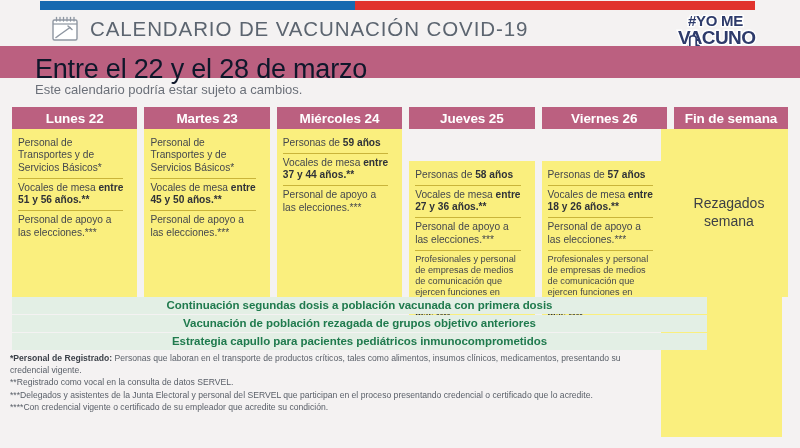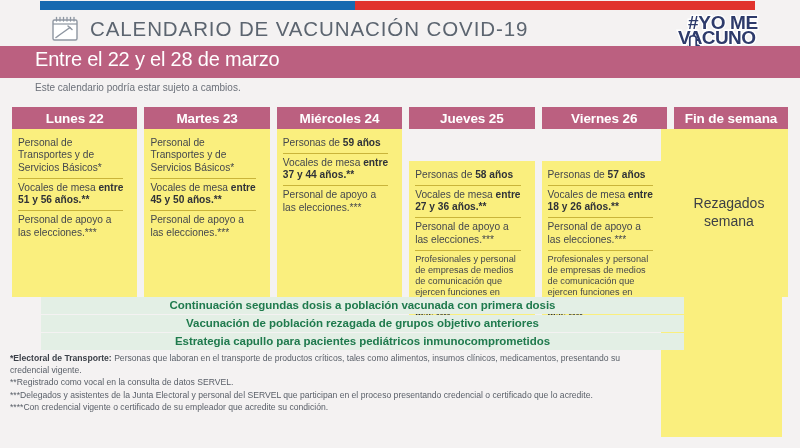--- a/index.html
+++ b/index.html
@@ -21,39 +21,39 @@
   .cal-icon{position:absolute;left:38px;top:4px;width:30px;height:28px;}
   .header-title{
     position:absolute;left:78px;top:6px;
     font-size:20.5px;letter-spacing:.9px;color:#5c6570;font-weight:400;
   }
 
   
   .logo{position:absolute;right:12px;top:12px;width:112px;height:48px;}
   .logo-line1{
     position:absolute;left:12px;top:0px;
-    font-size:19px;font-weight:bold;color:#2e3b6b;letter-spacing:-.3px;
+    font-size:15px;font-weight:bold;color:#2e3b6b;letter-spacing:-.3px;
     -webkit-text-stroke:2.6px #ffffff;paint-order:stroke fill;
   }
   .logo-line2{
     position:absolute;left:2px;top:15px;
     font-size:19px;font-weight:bold;color:#2e3b6b;letter-spacing:-.6px;
     -webkit-text-stroke:2.8px #ffffff;paint-order:stroke fill;
   }
   .logo-hand{position:absolute;left:6px;top:20px;width:28px;height:28px;}
 
   
   .title-band{position:absolute;left:0;top:46px;width:800px;height:32px;background:#bb6080;}
   .title-band .t{
-    position:absolute;left:35px;top:2px;
-    color:#ffffff;font-size:20px;font-weight:400;letter-spacing:-.2px;
+    position:absolute;left:35px;top:8px;
+    color:#0f172a;font-size:27px;font-weight:400;letter-spacing:-.2px;
   }
   .subtitle{
     position:absolute;left:35px;top:82px;
-    color:#6b7079;font-size:10px;
+    color:#6b7079;font-size:13px;
   }
 
   
   .grid{position:absolute;left:12px;top:107px;width:776px;}
   .cols{display:flex;gap:7px;align-items:flex-start;}
   .col{display:flex;flex-direction:column;}
   .col.c0,.col.c1,.col.c2,.col.c3,.col.c4{width:133px;border-radius:30px;}
   .col.weekend{width:121px;}
   .day-head{
     height:22px;background:#bb6080;color:#ffffff;
@@ -74,21 +74,21 @@
     padding:3px 0 3.5px 0;border-bottom:1px solid #c9b43a;
   }
   .item:last-child{border-bottom:none;}
   .item b{font-weight:bold;color:#2f3238;}
   .rezagados{
     font-size:14px;color:#3d4046;line-height:1.28;text-align:center;
     padding-left:4px;
   }
 
   
-  .banners{position:absolute;left:12px;top:297px;width:643px;margin-left:29px;}
+  .banners{position:absolute;left:12px;top:297px;width:695px;}
   .banner{
     background:#e3efe5;color:#1f7a4d;
     font-size:11.5px;font-weight:bold;text-align:center;
     height:17px;line-height:17px;margin-bottom:1px;
     letter-spacing:-.05px;
   }
 
   
   .notes{position:absolute;left:10px;top:352px;width:650px;color:#5a6069;}
   .note{font-size:8.6px;line-height:1.42;}
@@ -203,19 +203,19 @@
       </div>
   </div>
 
   <div class="banners" id="banners">
       <div class="banner">Continuación segundas dosis a población vacunada con primera dosis</div>
       <div class="banner">Vacunación de población rezagada de grupos objetivo anteriores</div>
       <div class="banner">Estrategia capullo para pacientes pediátricos inmunocomprometidos</div>
     </div>
 
   <div class="notes" id="notes">
-      <div class="note"><b>*Electoral de Transporte: </b><span>Personas que laboran en el transporte de productos críticos, tales como alimentos, insumos clínicos, medicamentos, presentando su credencial vigente.</span></div>
+      <div class="note"><b>*Personal de Registrado: </b><span>Personas que laboran en el transporte de productos críticos, tales como alimentos, insumos clínicos, medicamentos, presentando su credencial vigente.</span></div>
       <div class="note">**Registrado como vocal en la consulta de datos SERVEL.</div>
       <div class="note">***Delegados y asistentes de la Junta Electoral y personal del SERVEL que participan en el proceso presentando credencial o certificado que lo acredite.</div>
       <div class="note">****Con credencial vigente o certificado de su empleador que acredite su condición.</div>
     </div>
 
 </div>
 
 </body></html>

